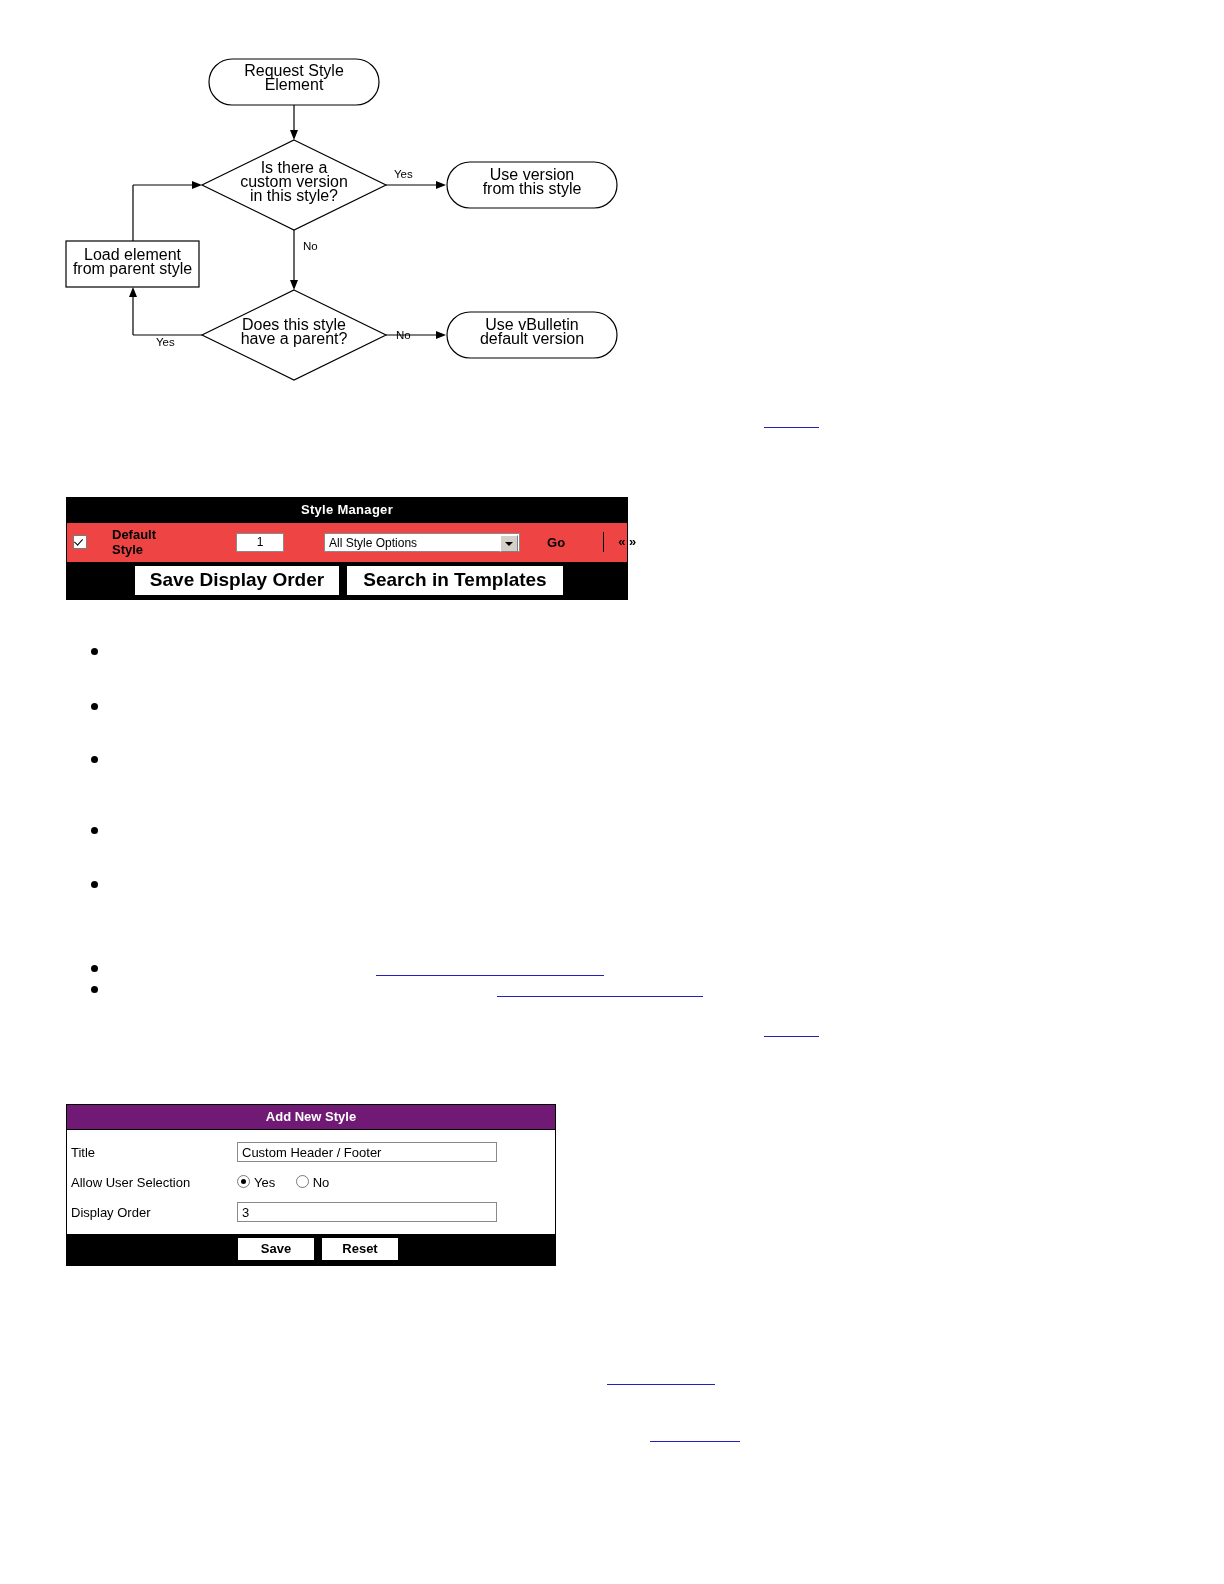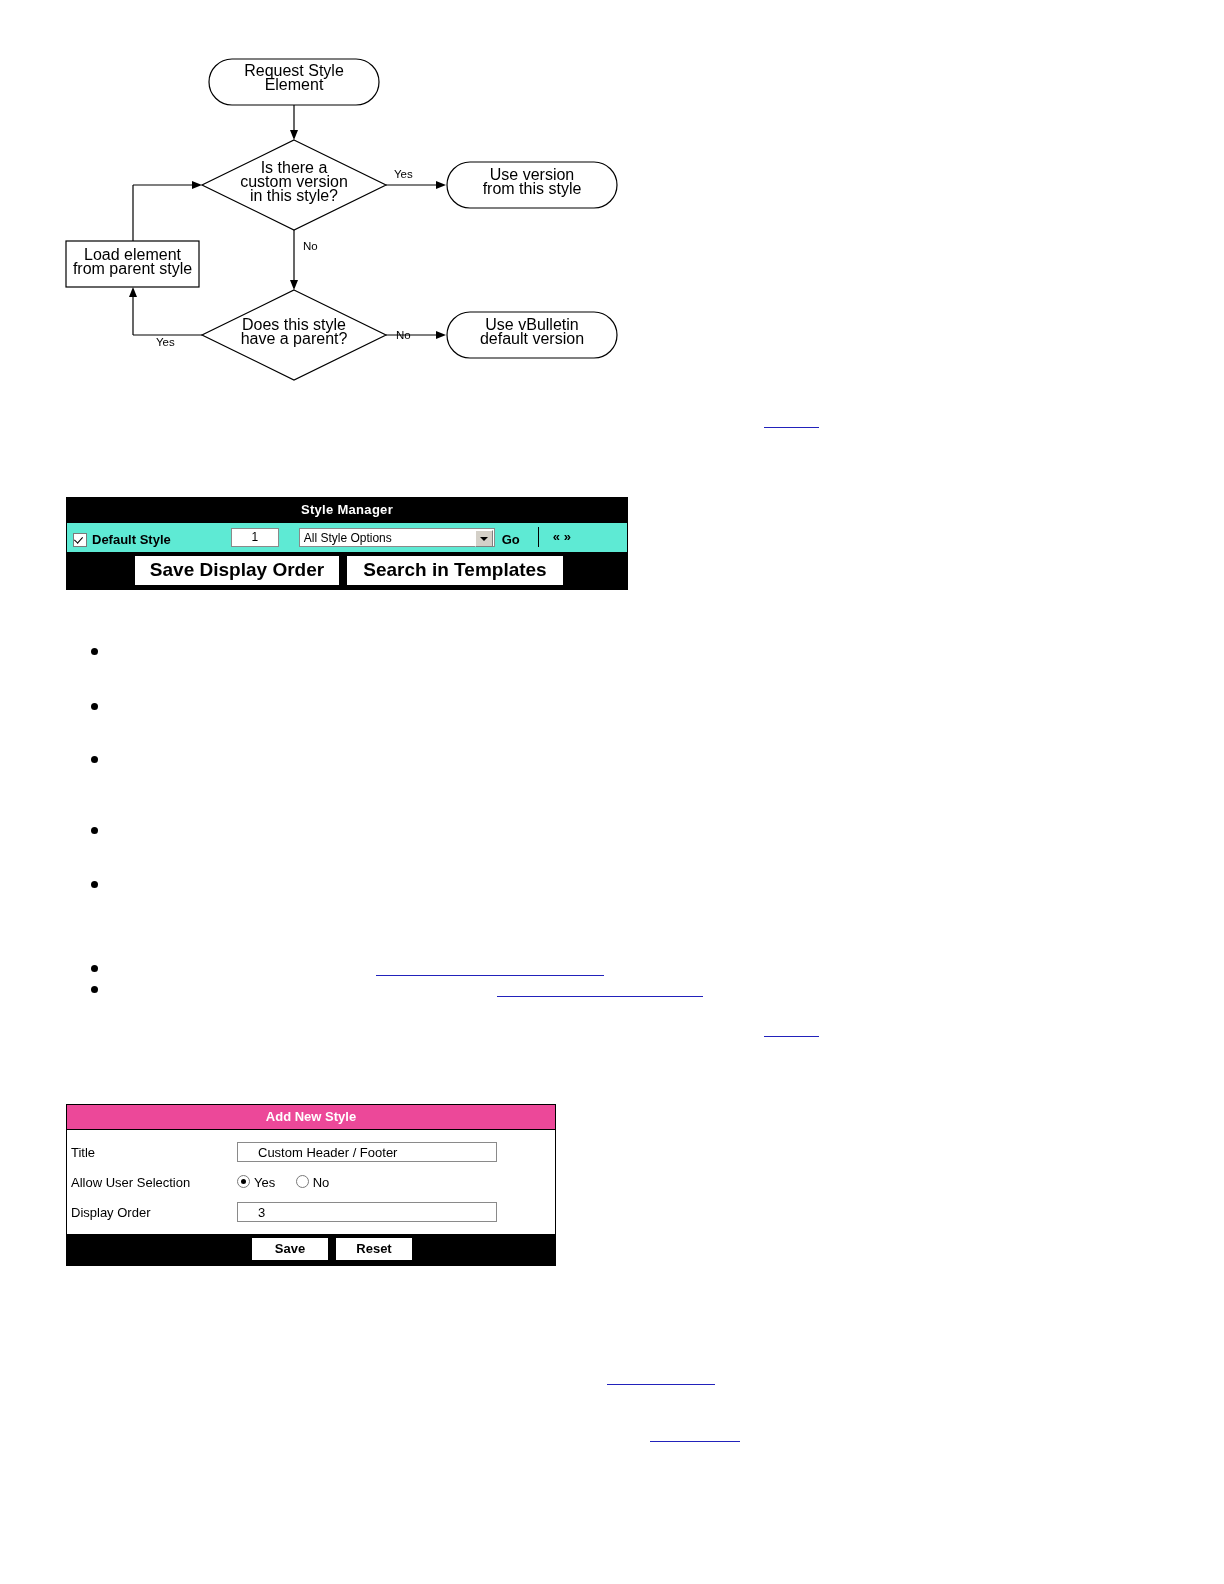--- a/index.html
+++ b/index.html
@@ -51,26 +51,27 @@
     background: #000;
     color: #fff;
     font-weight: bold;
     font-size: 13px;
     text-align: center;
     padding: 4px 0 5px 0;
     letter-spacing: 0.3px;
     border-radius: 6px;
   }
   .sm-row {
-    background: #5eead4;
+    background: #ef4444;
     display: flex;
-    align-items: flex-end;
+    align-items: center;
     padding: 4px 6px 5px 6px;
     border-top: 1px solid #000;
     border-bottom: 1px solid #000;
+    gap: 20px;
   }
   .sm-check {
     width: 12px;
     height: 12px;
     border: 1px solid #7a7a7a;
     background: #fff;
     display: inline-block;
     position: relative;
     margin-right: 5px;
     flex: none;
@@ -186,21 +187,21 @@
   
   #add-new-style {
     position: absolute;
     left: 66px;
     top: 1104px;
     width: 488px;
     border: 1px solid #000;
     background: #000;
   }
   .ans-title {
-    background: #ec4899;
+    background: #701a75;
     color: #fff;
     font-weight: bold;
     font-size: 13px;
     text-align: center;
     padding: 4px 0 5px 0;
   }
   .ans-body {
     background: #fff;
     padding: 7px 0 7px 0;
     border-top: 1px solid #000;
@@ -247,21 +248,21 @@
     border-right: 4px solid transparent;
     border-top: 4px solid #000;
   }
   .ans-input {
     width: 260px;
     height: 20px;
     border: 1px solid #8a8a8a;
     background: #fff;
     font-size: 13px;
     line-height: 20px;
-    padding-left: 20px;
+    padding-left: 4px;
     box-sizing: border-box;
   }
   .radio {
     width: 11px;
     height: 11px;
     border: 1px solid #7a7a7a;
     border-radius: 50%;
     background: #fff;
     display: inline-block;
     position: relative;
@@ -275,21 +276,21 @@
     top: 3px;
     width: 5px;
     height: 5px;
     background: #000;
     border-radius: 50%;
   }
   .radio-label { font-size: 13px; margin-right: 16px; }
   .ans-buttons {
     display: flex;
     background: #000;
-    padding: 3px 0 4px 18px;
+    padding: 3px 0 4px 4px;
   }
   .ans-btn {
     background: #fff;
     color: #000;
     font-weight: bold;
     font-size: 13px;
     text-align: center;
     padding: 3px 0 4px 0;
     border: 1px solid #000;
   }

